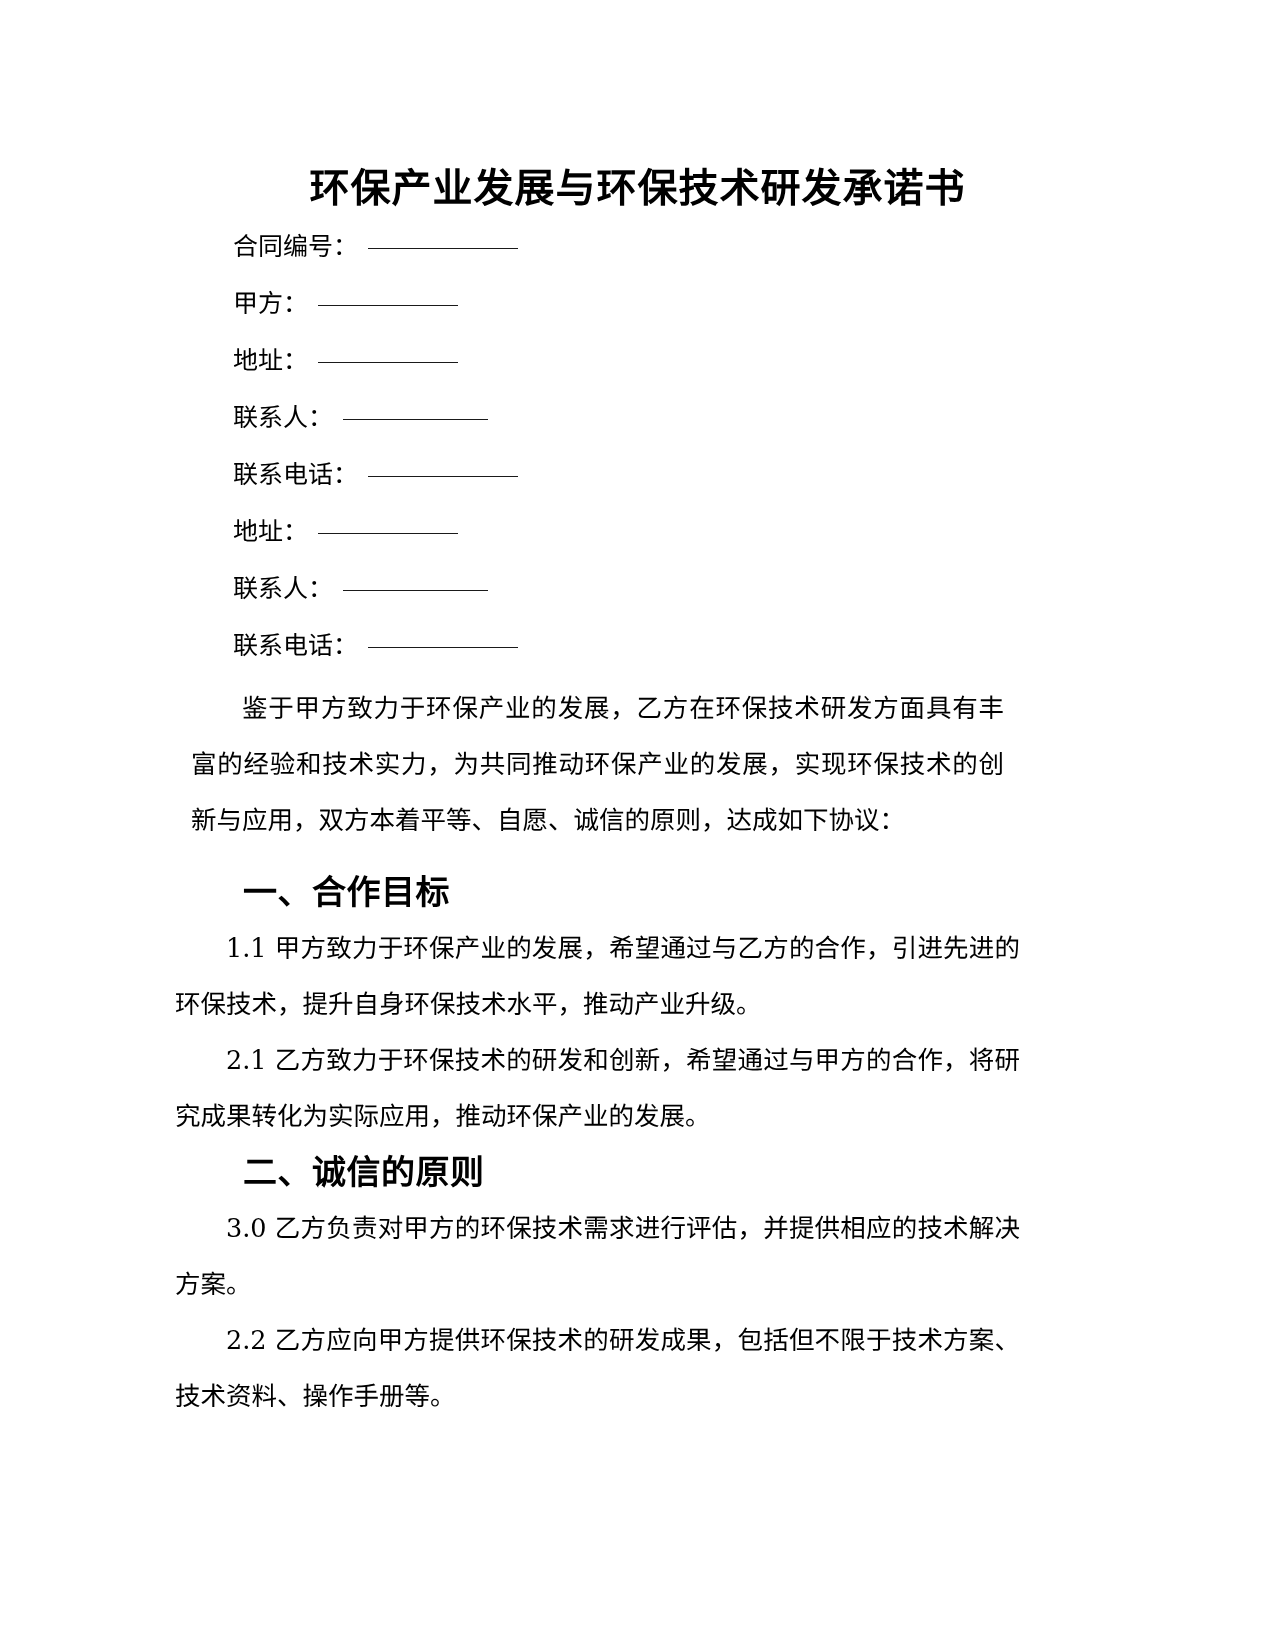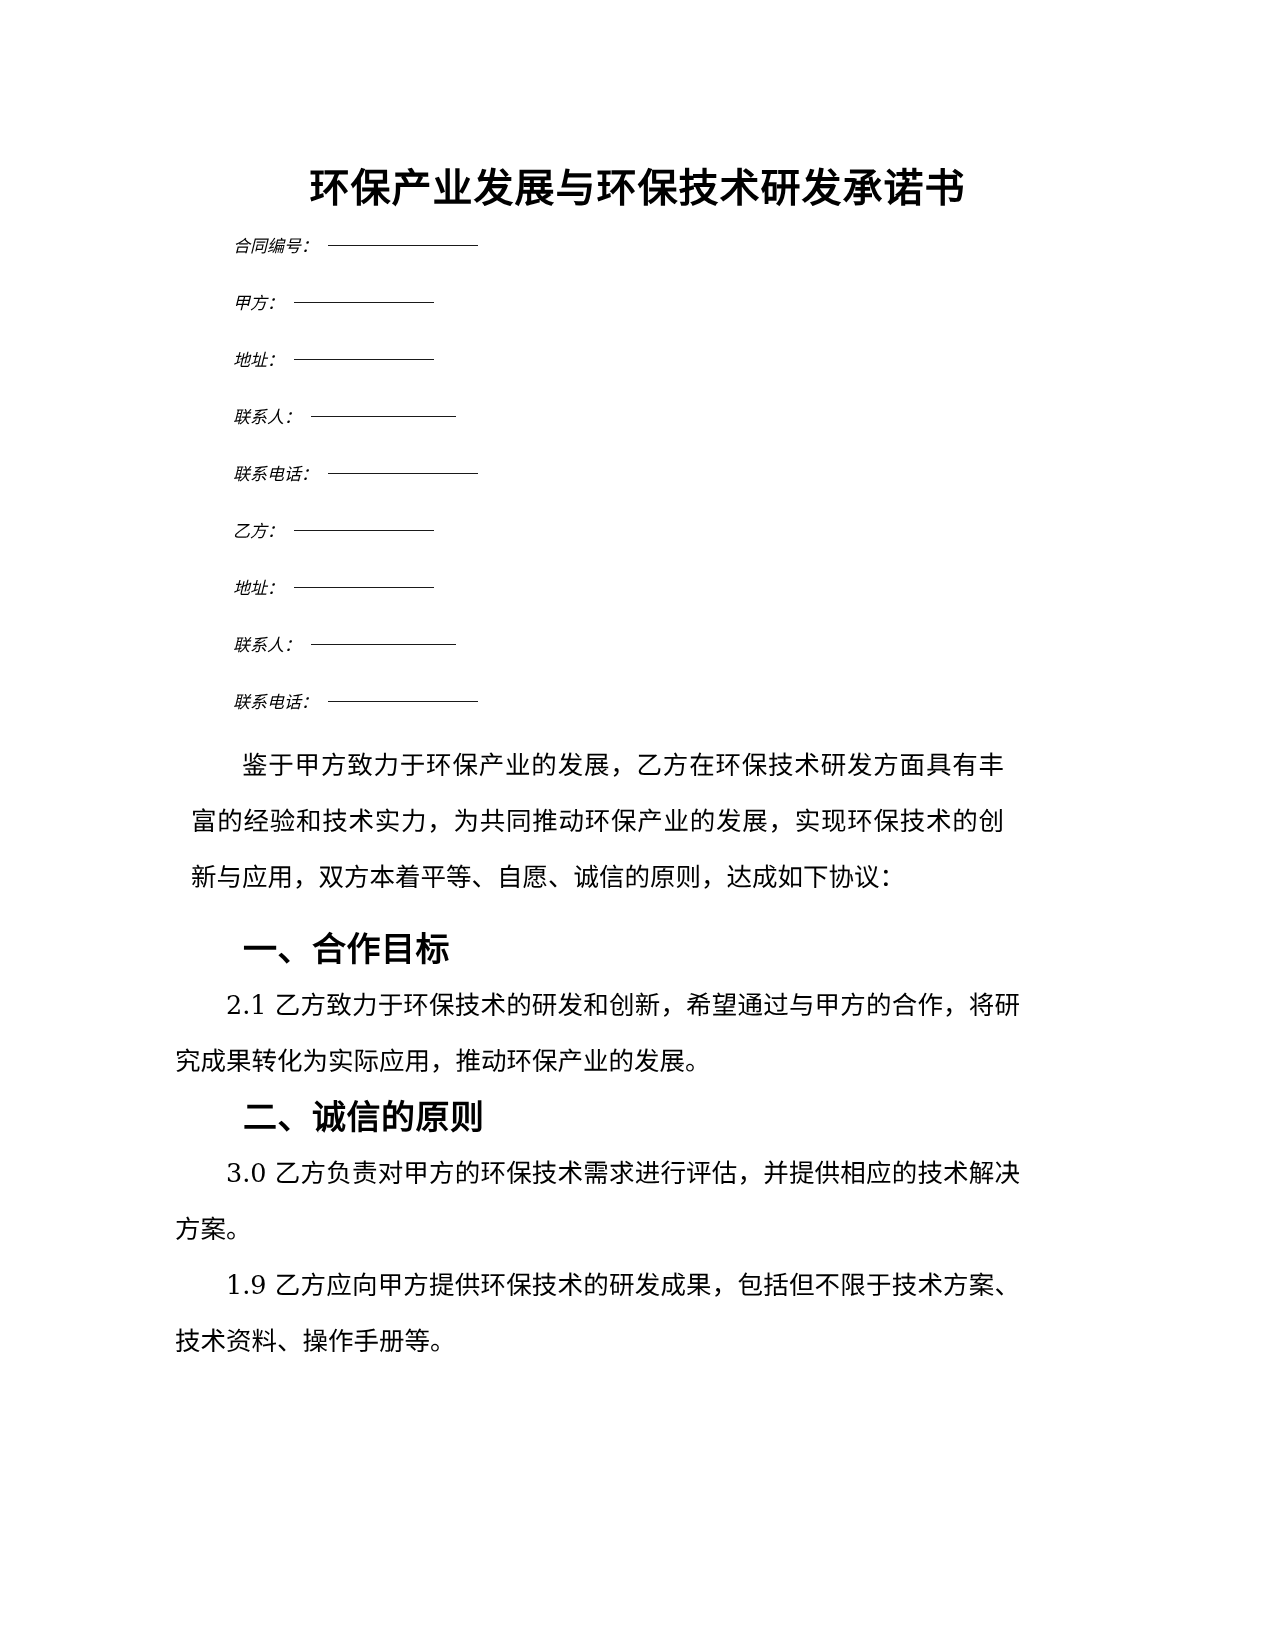--- a/index.html
+++ b/index.html
@@ -48,22 +48,21 @@
     align-items: baseline;
     height: 57px;
     font-size: 25px;
     line-height: 57px;
     padding-left: 58px;
     box-sizing: border-box;
     white-space: nowrap;
   }
 
   .field-label {
-    font-size: 17px;
-    font-style: italic;
+    font-size: 25px;
   }
 
   .field-blank {
     display: inline-block;
     border-bottom: 1.6px solid #1a1a1a;
     margin-left: 10px;
     position: relative;
     top: -6px;
     height: 22px;
   }
@@ -133,42 +132,39 @@
         </div>
         <div class="field-row">
           <span class="field-label">联系人：</span>
           <span class="field-blank w-145"></span>
         </div>
         <div class="field-row">
           <span class="field-label">联系电话：</span>
           <span class="field-blank w-150"></span>
         </div>
         <div class="field-row">
-          <span class="field-label">乙方：</span>
-          <span class="field-blank w-140"></span>
-        </div>
-        <div class="field-row">
           <span class="field-label">地址：</span>
           <span class="field-blank w-140"></span>
         </div>
         <div class="field-row">
           <span class="field-label">联系人：</span>
           <span class="field-blank w-145"></span>
         </div>
         <div class="field-row">
           <span class="field-label">联系电话：</span>
           <span class="field-blank w-150"></span>
         </div>
       </div>
 
     <p class="para recital">鉴于甲方致力于环保产业的发展，乙方在环保技术研发方面具有丰富的经验和技术实力，为共同推动环保产业的发展，实现环保技术的创新与应用，双方本着平等、自愿、诚信的原则，达成如下协议：</p>
 
     <div id="sections">
         <p class="section-head">一、合作目标</p>
+        <p class="clause">1.1 甲方致力于环保产业的发展，希望通过与乙方的合作，引进先进的环保技术，提升自身环保技术水平，推动产业升级。</p>
         <p class="clause">2.1 乙方致力于环保技术的研发和创新，希望通过与甲方的合作，将研究成果转化为实际应用，推动环保产业的发展。</p>
         <p class="section-head">二、诚信的原则</p>
         <p class="clause">3.0 乙方负责对甲方的环保技术需求进行评估，并提供相应的技术解决方案。</p>
-        <p class="clause">1.9 乙方应向甲方提供环保技术的研发成果，包括但不限于技术方案、技术资料、操作手册等。</p>
+        <p class="clause">2.2 乙方应向甲方提供环保技术的研发成果，包括但不限于技术方案、技术资料、操作手册等。</p>
       </div>
 
   </div>
 
 </div>
 
 </body></html>

